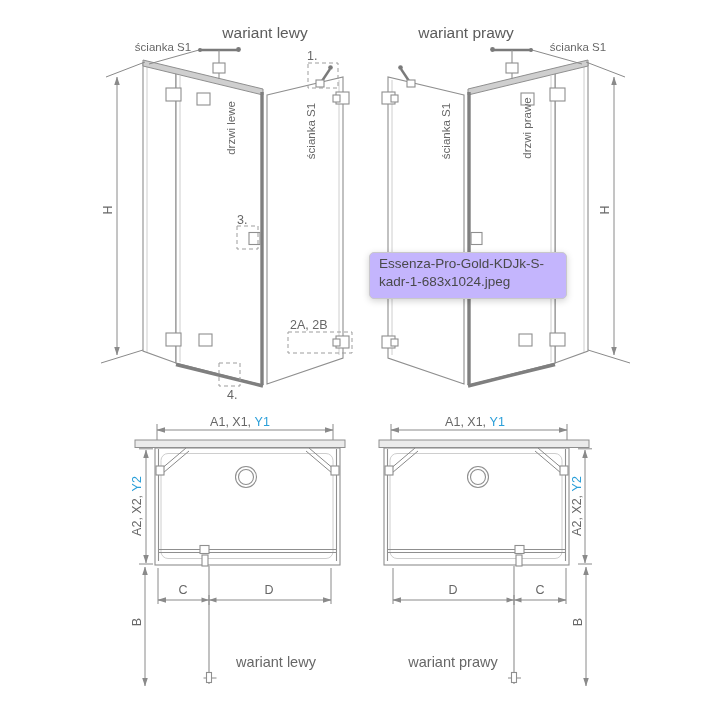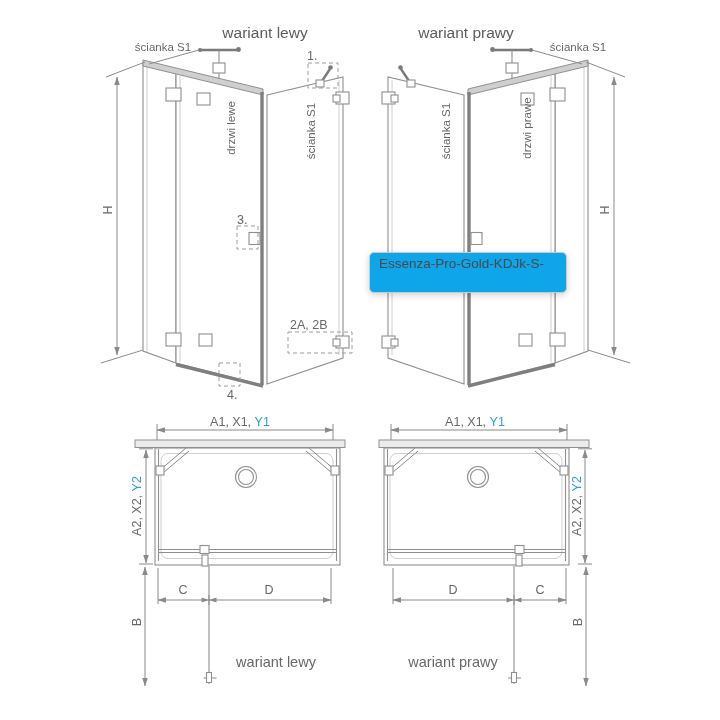--- a/index.html
+++ b/index.html
@@ -19,22 +19,22 @@
   .dot  {fill:#7a7a7a;}
   .arr  {fill:#8a8a8a;}
   
   text{fill:#676767;}
   .t-title{font-size:15.5px;fill:#5c5c5c;}
   .t-label{font-size:11.5px;}
   .t-dim{font-size:12.5px;}
   .t-cap{font-size:14.5px;}
   .accent{fill:#2b9fd9;}
   
-  .tooltip{position:absolute;left:369px;top:252px;width:198px;height:41px;
-    box-sizing:border-box;background:#0ea5e9;border:1px solid #c9c8cb;
+  .tooltip{position:absolute;left:369px;top:252px;width:198px;height:47px;
+    box-sizing:border-box;background:#c4b5fd;border:1px solid #c9c8cb;
     border-radius:5px;box-shadow:0 2px 7px rgba(0,0,0,.18);
     padding:2px 9px;font-size:13.5px;line-height:18px;color:#49494b;z-index:5;}
   .tooltip span{display:block;white-space:nowrap;}
 </style>
 </head>
 <body>
 
 <svg width="720" height="720" viewBox="0 0 720 720">
   <defs>
     <marker id="ar" viewBox="0 0 10 10" refX="9.5" refY="5" markerWidth="8.5" markerHeight="8.5" orient="auto-start-reverse">
@@ -327,13 +327,14 @@
     <g>
       <line class="dim" x1="586" y1="567" x2="586" y2="686" marker-start="url(#ar)" marker-end="url(#ar)"></line>
       <text class="t-dim" text-anchor="middle" transform="rotate(-90 578 622)" x="578" y="626">B</text>
     </g>
     <text class="t-cap" text-anchor="middle" x="453" y="667">wariant prawy</text>
   </g>
 </svg>
 
 <div class="tooltip">
   <span>Essenza-Pro-Gold-KDJk-S-</span>
+  <span>kadr-1-683x1024.jpeg</span>
 </div>
 
 </body></html>

